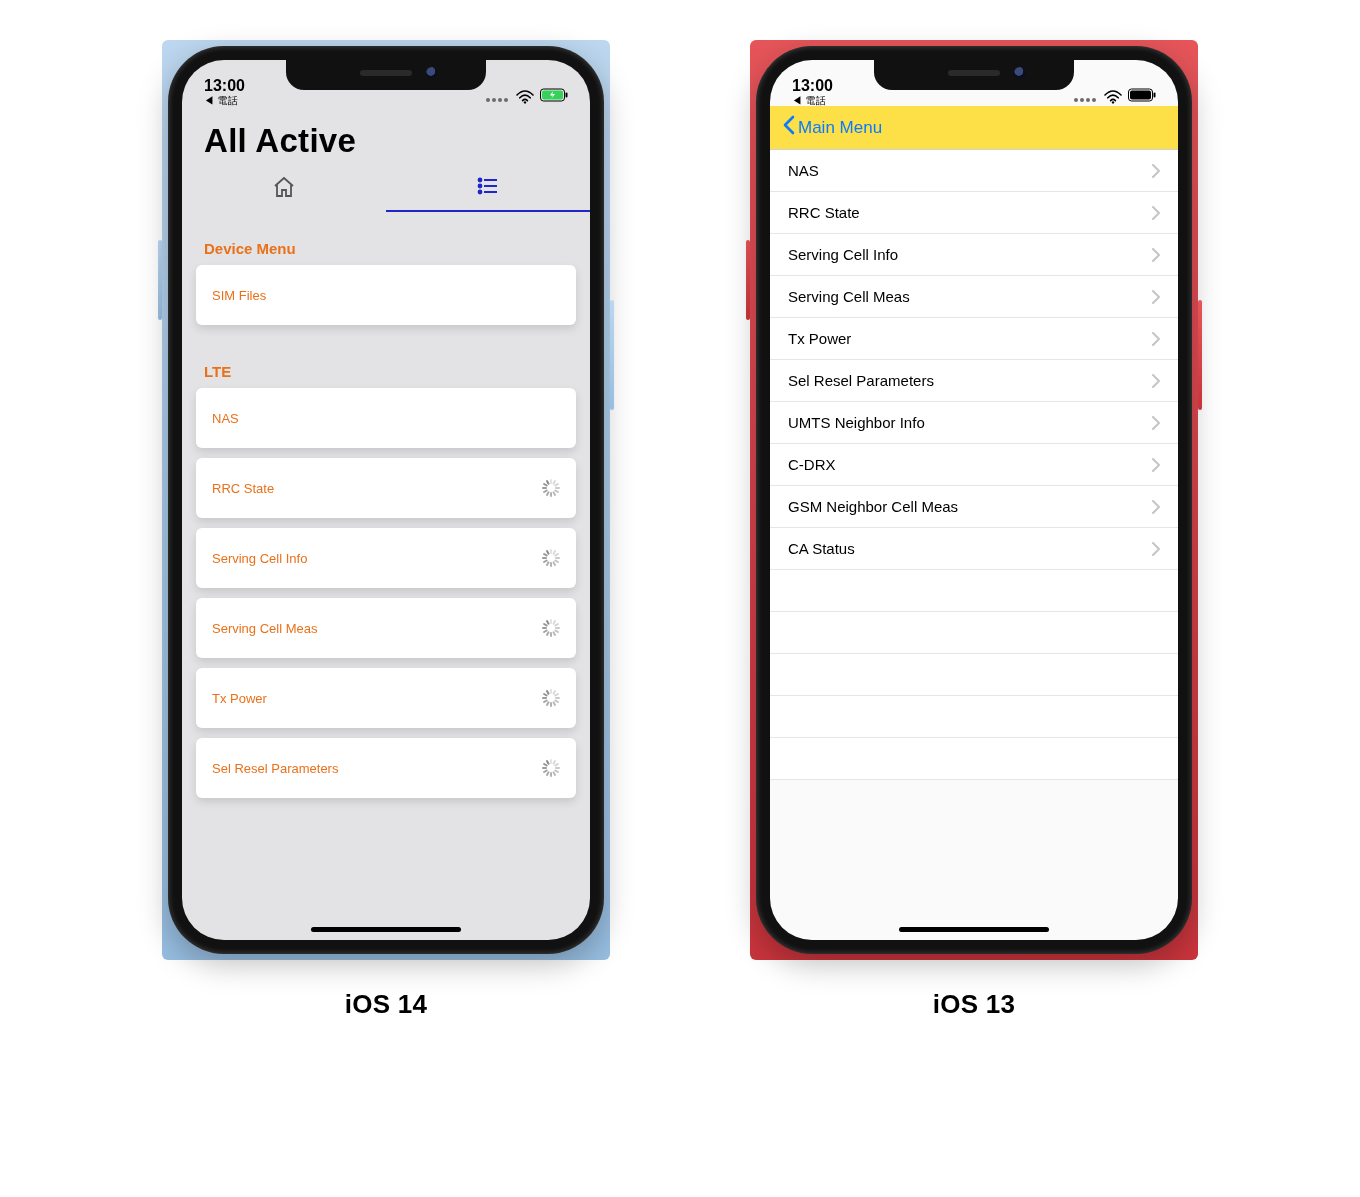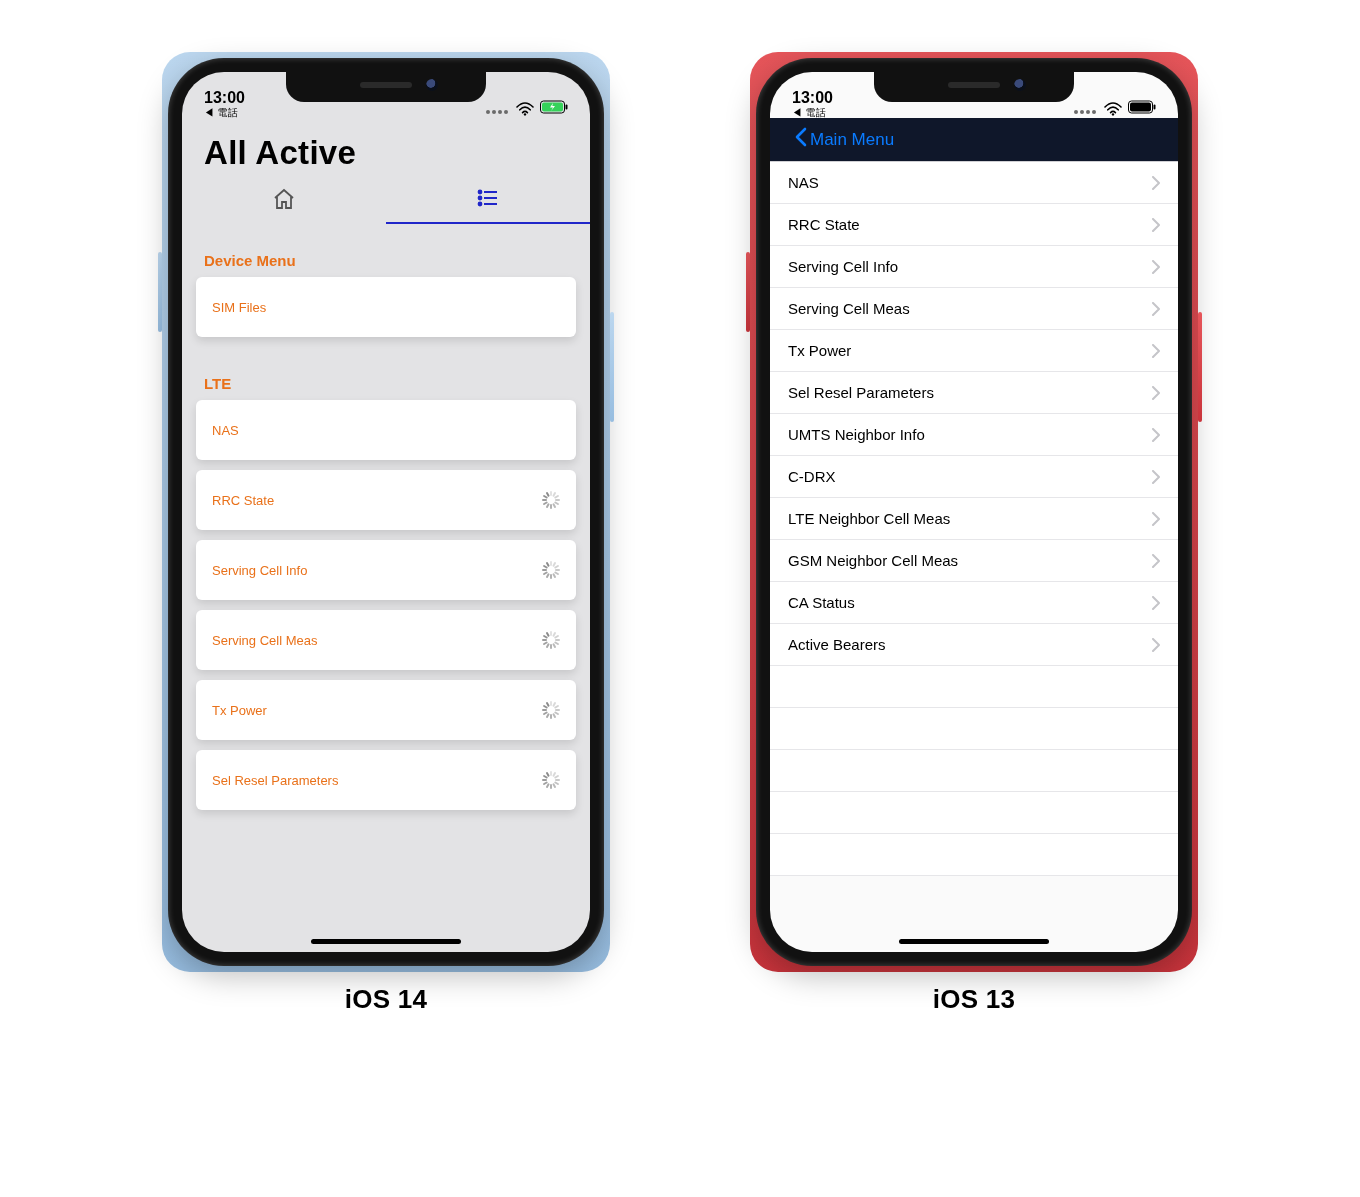--- a/index.html
+++ b/index.html
@@ -19,24 +19,23 @@
   .pair {
     display: flex;
     justify-content: center;
     gap: 140px;
   }
 
   
   .phone {
     width: 448px;
     height: 920px;
-    border-radius: 28px;
+    border-radius: 6px;
     padding: 6px;
     position: relative;
-    margin-top: 12px;
   }
   .phone.blue  { background: linear-gradient(180deg,#bcd7ef 0%, #97bde0 100%); }
   .phone.red   { background: linear-gradient(180deg,#e6555a 0%, #c9343c 100%); }
   .phone .bezel {
     width: 100%; height: 100%;
     background: #111;
     border-radius: 56px;
     padding: 14px;
     position: relative;
     box-shadow: inset 0 0 6px rgba(255,255,255,.25),
@@ -117,37 +116,37 @@
     color:#e9711a; font-size:13px; font-weight:500;
   }
   .spinner { width:18px; height:18px; position:relative; }
   .spinner span{
     position:absolute; left:8px; top:0; width:2px; height:5px;
     background:#8a8a8a; border-radius:1px; transform-origin:1px 9px;
   }
 
   
   .ios13 .navbar {
-    height:44px; border-bottom:1px solid #d0d0d4; background:#0f172a;
-    display:flex; align-items:center; padding:0 24px;
+    height:44px; border-bottom:1px solid #d0d0d4; background:#fde047;
+    display:flex; align-items:center; padding:0 12px;
   }
   .ios13 .navbar .back { display:flex; align-items:center; color:#0a7bff; font-size:17px; gap:2px; }
   .ios13 .list { background:#fff; }
   .ios13 .row {
     height:42px; padding:0 18px;
     display:flex; align-items:center; justify-content:space-between;
     font-size:15px; color:#000;
     border-bottom:1px solid #e6e6e9;
   }
   .ios13 .row .chev svg{ display:block; }
   .ios13 .empty-row { height:42px; border-bottom:1px solid #e6e6e9; }
 
   
   .caption {
-    text-align:center; font-size:26px; font-weight:700; margin-top:12px; letter-spacing:.3px;
+    text-align:center; font-size:26px; font-weight:700; margin-top:29px; letter-spacing:.3px;
   }
 </style>
 </head>
 <body>
 
 <div class="stage">
   <div class="pair">
 
     <div>
       <div class="phone blue">
@@ -409,45 +408,29 @@
                 </div>
                 <div class="row">
                   <span>C-DRX</span>
                   <span class="chev">
                     <svg width="9" height="14" viewBox="0 0 9 14">
                       <path d="M2 1 L8 7 L2 13" stroke="#c5c5c9" stroke-width="2" fill="none" stroke-linecap="round" stroke-linejoin="round"></path>
                     </svg>
                   </span>
                 </div>
                 <div class="row">
-                  <span>LTE Neighbor Cell Meas</span>
-                  <span class="chev">
-                    <svg width="9" height="14" viewBox="0 0 9 14">
-                      <path d="M2 1 L8 7 L2 13" stroke="#c5c5c9" stroke-width="2" fill="none" stroke-linecap="round" stroke-linejoin="round"></path>
-                    </svg>
-                  </span>
-                </div>
-                <div class="row">
                   <span>GSM Neighbor Cell Meas</span>
                   <span class="chev">
                     <svg width="9" height="14" viewBox="0 0 9 14">
                       <path d="M2 1 L8 7 L2 13" stroke="#c5c5c9" stroke-width="2" fill="none" stroke-linecap="round" stroke-linejoin="round"></path>
                     </svg>
                   </span>
                 </div>
                 <div class="row">
                   <span>CA Status</span>
-                  <span class="chev">
-                    <svg width="9" height="14" viewBox="0 0 9 14">
-                      <path d="M2 1 L8 7 L2 13" stroke="#c5c5c9" stroke-width="2" fill="none" stroke-linecap="round" stroke-linejoin="round"></path>
-                    </svg>
-                  </span>
-                </div>
-                <div class="row">
-                  <span>Active Bearers</span>
                   <span class="chev">
                     <svg width="9" height="14" viewBox="0 0 9 14">
                       <path d="M2 1 L8 7 L2 13" stroke="#c5c5c9" stroke-width="2" fill="none" stroke-linecap="round" stroke-linejoin="round"></path>
                     </svg>
                   </span>
                 </div>
                 <div class="empty-row"></div>
                 <div class="empty-row"></div>
                 <div class="empty-row"></div>
                 <div class="empty-row"></div>

